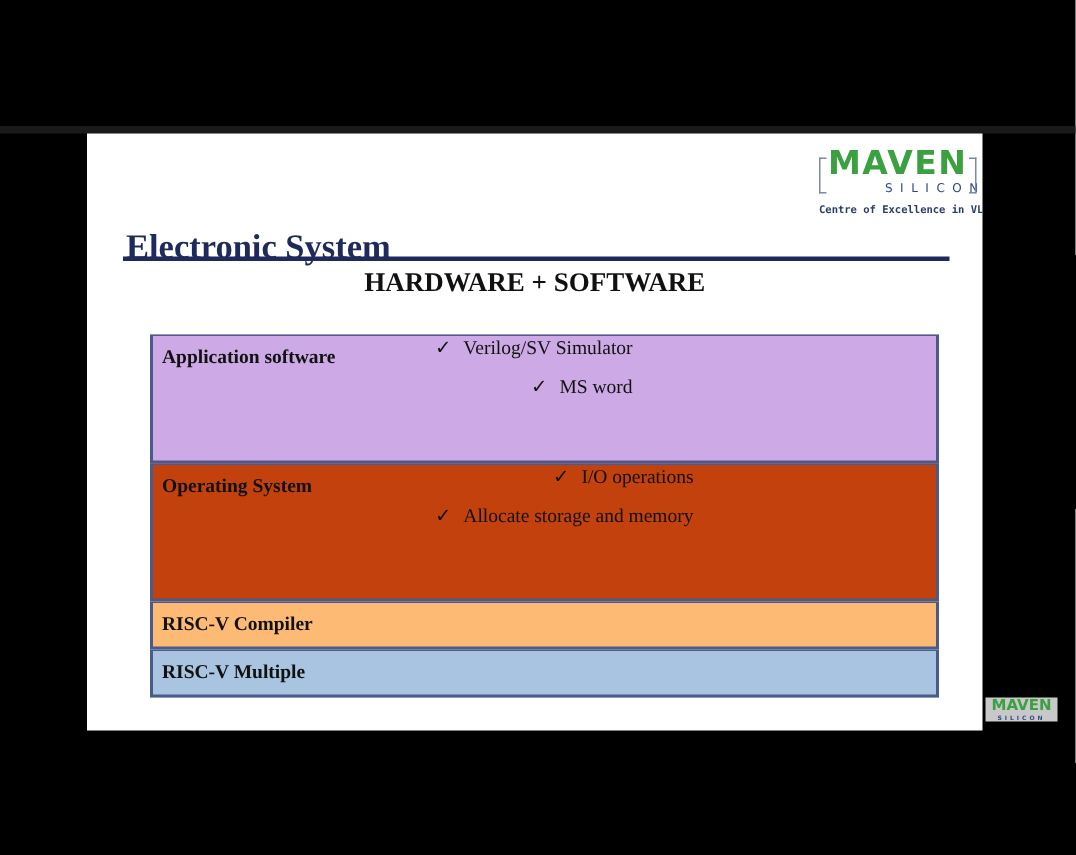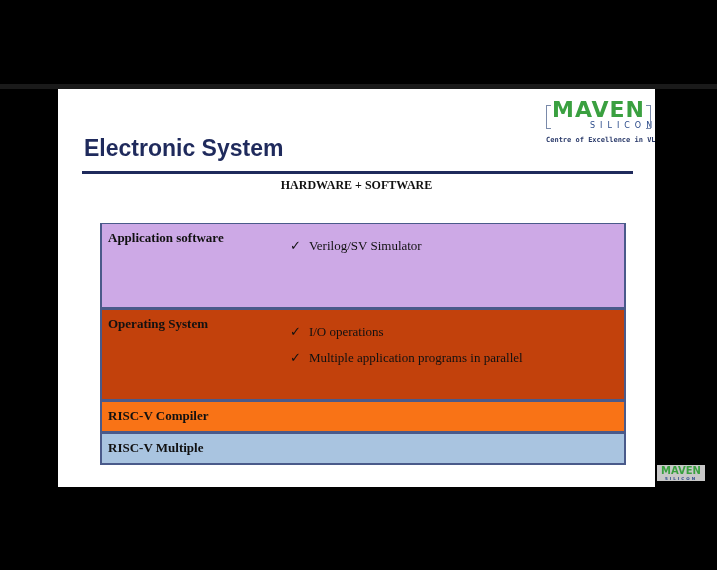--- a/index.html
+++ b/index.html
@@ -6,32 +6,32 @@
   body { width:717px; height:570px; background:#000; position:relative; overflow:hidden; font-family:"Liberation Serif", serif; }
   .topstrip { position:absolute; left:0; top:84px; width:717px; height:5px; background:#1a1a1a; }
   .slide { position:absolute; left:58px; top:89px; width:597px; height:398px; background:#fff; overflow:hidden; }
   .logo { position:absolute; left:488px; top:6px; width:108px; height:50px; }
   .logo-main { position:absolute; left:6px; top:2px; font-family:"DejaVu Sans", sans-serif; font-weight:bold; font-size:22px; color:#3aa040; letter-spacing:1px; }
   .logo-sub { position:absolute; left:44px; top:26px; font-family:"DejaVu Sans", sans-serif; font-size:8px; color:#2a4a8a; letter-spacing:5px; }
   .logo-tag { position:absolute; left:0; top:41px; font-family:"DejaVu Sans Mono", monospace; font-size:7px; color:#2a3a6a; font-weight:bold; white-space:nowrap; }
   .bracket { position:absolute; top:10px; width:4px; height:22px; border:1px solid #7a8aaa; }
   .bracket.l { left:0; border-right:none; }
   .bracket.r { left:100px; border-left:none; }
-  .title { position:absolute; left:26px; top:46px; font-family:Liberation Sans, sans-serif; font-weight:bold; font-size:23px; color:#1f2a5c;text-align:center; }
+  .title { position:absolute; left:26px; top:63px; font-family:Liberation Serif, serif; font-weight:bold; font-size:23px; color:#1f2a5c;text-align:center; }
   .title-rule { position:absolute; left:24px; top:82px; width:551px; height:3px; background:#1f2a5c; }
-  .hwsw { position:absolute; left:0; width:597px; top:89px; text-align:center; font-weight:bold; font-size:12px; color:#111; }
+  .hwsw { position:absolute; left:0; width:597px; top:89px; text-align:center; font-weight:bold; font-size:18px; color:#111; }
   .stack { position:absolute; left:42px; top:113px; width:526px; }
   .layer { position:relative; border:2px solid #4a5a8a; border-top-width:1px; box-sizing:border-box; }
   .layer .label { position:absolute; left:6px; top:6px; font-weight:bold; font-size:13px; color:#111; }
-  .layer ul { list-style:none; margin:0; padding:0; position:absolute; left:188px; top:14px; }
+  .layer ul { list-style:none; margin:0; padding:0; position:absolute; left:188px; top:0;text-align:right; }
   .layer li { font-size:13px; color:#111; height:26px; }
   .layer li .chk { margin-right:8px; }
   .l-app { height:86px; background:#cda9e6;margin-top:21px; }
   .l-os { height:92px; background:#c2410c; }
-  .l-comp { height:32px; background:#f97316; }
+  .l-comp { height:32px; background:#fdba74; }
   .l-asm { height:32px; background:#a9c4e0; }
   .l-hw { height:60px; background:#4a7a2a; }
   .hw-title { position:absolute; left:0; width:100%; top:4px; text-align:center; font-weight:bold; font-size:14px; color:#111; }
   .hw-dot { position:absolute; right:10px; top:4px; width:10px; height:10px; border-radius:50%; background:#b07a5a; }
   .hw-box { position:absolute; top:34px; height:12px; border:1px solid #2a3a2a; background:#3c6a24; }
   .bottom-logo { position:absolute; left:657px; top:465px; width:48px; height:16px; background:#c8c8c8; font-family:"DejaVu Sans", sans-serif; font-weight:bold; color:#3aa040; font-size:10px; text-align:center; line-height:12px; }
   .bottom-logo .s { display:block; font-size:4px; color:#2a4a8a; line-height:4px; letter-spacing:2px; }
 </style>
 </head>
 <body>
@@ -49,27 +49,28 @@
 
   <div class="title">Electronic System</div>
   <div class="title-rule"></div>
   <div class="hwsw">HARDWARE + SOFTWARE</div>
 
   <div class="stack">
     <div class="layer l-app">
       <div class="label">Application software</div>
       <ul>
         <li><span class="chk">✓</span><span>Verilog/SV Simulator</span></li>
+        <li><span class="chk">✓</span><span>MS word</span></li>
       </ul>
     </div>
     <div class="layer l-os">
       <div class="label">Operating System</div>
       <ul>
         <li><span class="chk">✓</span><span>I/O operations</span></li>
-        <li><span class="chk">✓</span><span>Multiple application programs in parallel</span></li>
+        <li><span class="chk">✓</span><span>Allocate storage and memory</span></li>
       </ul>
     </div>
     <div class="layer l-comp">
       <div class="label">RISC-V Compiler</div>
     </div>
     <div class="layer l-asm">
       <div class="label">RISC-V Multiple</div>
     </div>
   </div>
 </div>

